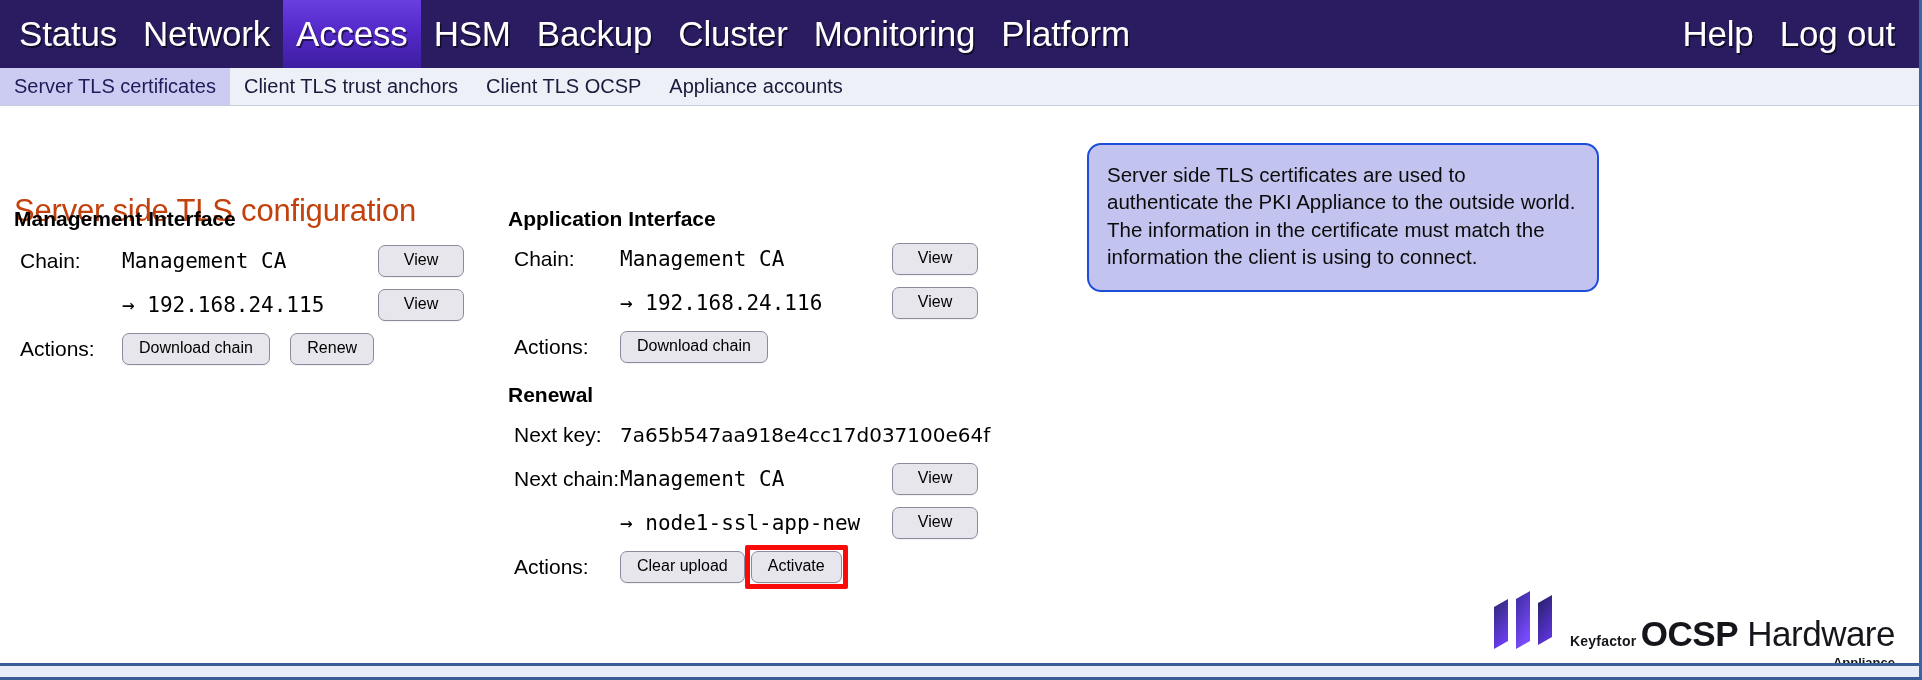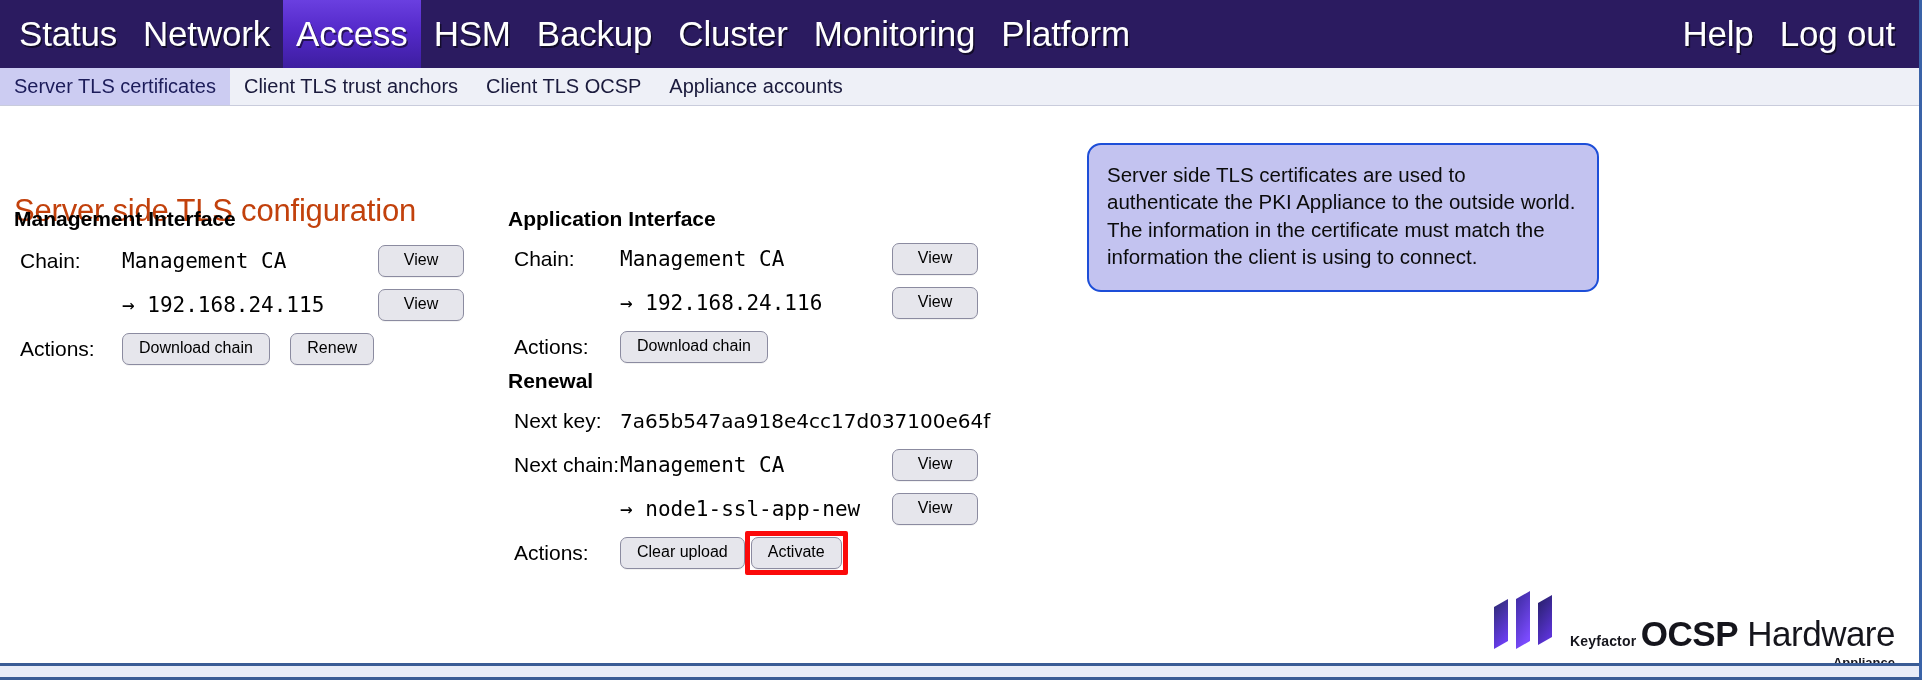--- a/index.html
+++ b/index.html
@@ -171,21 +171,21 @@
 
   .highlight-box {
     display: inline-block;
     border: 5px solid #fb0a0a;
     padding: 1px;
     border-radius: 2px;
     line-height: 0;
   }
 
   
-  .renewal { }
+  .renewal { margin-top: 14px; }
 
   
   .infobox {
     position: absolute;
     left: 1087px;
     top: 36px;
     width: 512px;
     padding: 16px 18px 20px 18px;
     background: #c3c3f0;
     border: 2px solid #1d4ed8;

